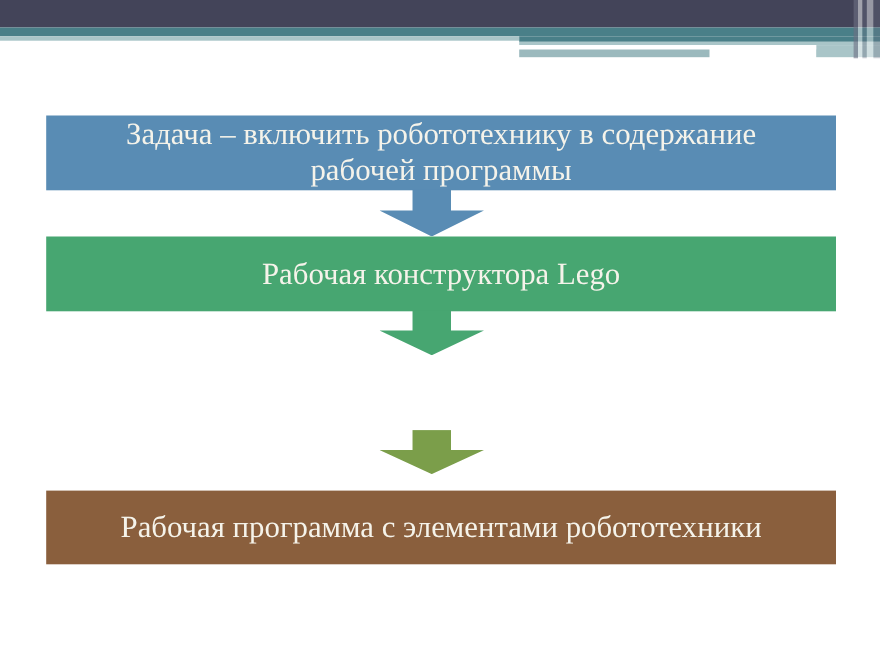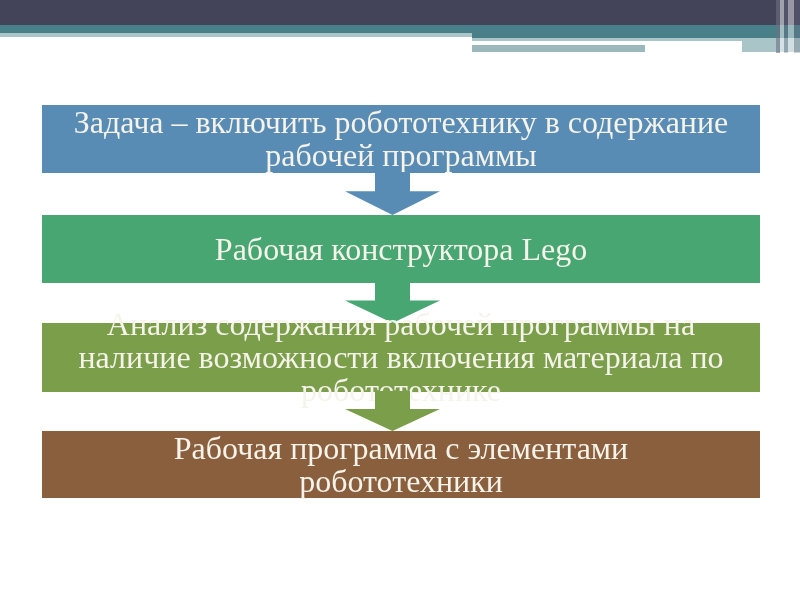--- a/index.html
+++ b/index.html
@@ -33,27 +33,27 @@
     position: absolute;
     left: 42px;
     width: 718px;
     display: flex;
     align-items: center;
     justify-content: center;
     text-align: center;
     box-sizing: border-box;
     padding: 0 28px;
     color: #f5f3ea;
-    font-size: 32px;
+    font-size: 28px;
     line-height: 33px;
   }
   .step1 { top: 105px; height: 68px; }
   .step2 { top: 215px; height: 68px; }
   .step3 { top: 323px; height: 69px; }
-  .step4 { top: 431px; height: 67px; }
+  .step4 { top: 446px; height: 67px; }
   .arrow {
     position: absolute;
     left: 345px;
     width: 95px;
     clip-path: polygon(31.6% 0%, 68.4% 0%, 68.4% 45%, 100% 45%, 50% 100%, 0% 45%, 31.6% 45%);
   }
   .arrow1 { top: 172px; height: 43px; }
   .arrow2 { top: 282px; height: 41px; }
   .arrow3 { top: 391px; height: 40px; }
 </style>
@@ -77,19 +77,18 @@
   <div class="vstripe vs5"></div>
 
   <div class="step step1" style="background-color: rgb(89, 140, 180);">Задача – включить робототехнику в содержание рабочей программы</div>
 
   <div class="arrow arrow1" style="background-color: rgb(89, 140, 180);"></div>
 
   <div class="step step2" style="background-color: rgb(71, 166, 113);">Рабочая конструктора Lego</div>
 
   <div class="arrow arrow2" style="background-color: rgb(71, 166, 113);"></div>
 
-  <div class="step step3" style="background-color: rgb(123, 158, 74);">Анализ содержания рабочей программы на наличие возможности включения материала по робототехнике</div>
 
   <div class="arrow arrow3" style="background-color: rgb(123, 158, 74);"></div>
 
   <div class="step step4" style="background-color: rgb(138, 95, 61);">Рабочая программа с элементами робототехники</div>
 
 </div>
 
 </body></html>

